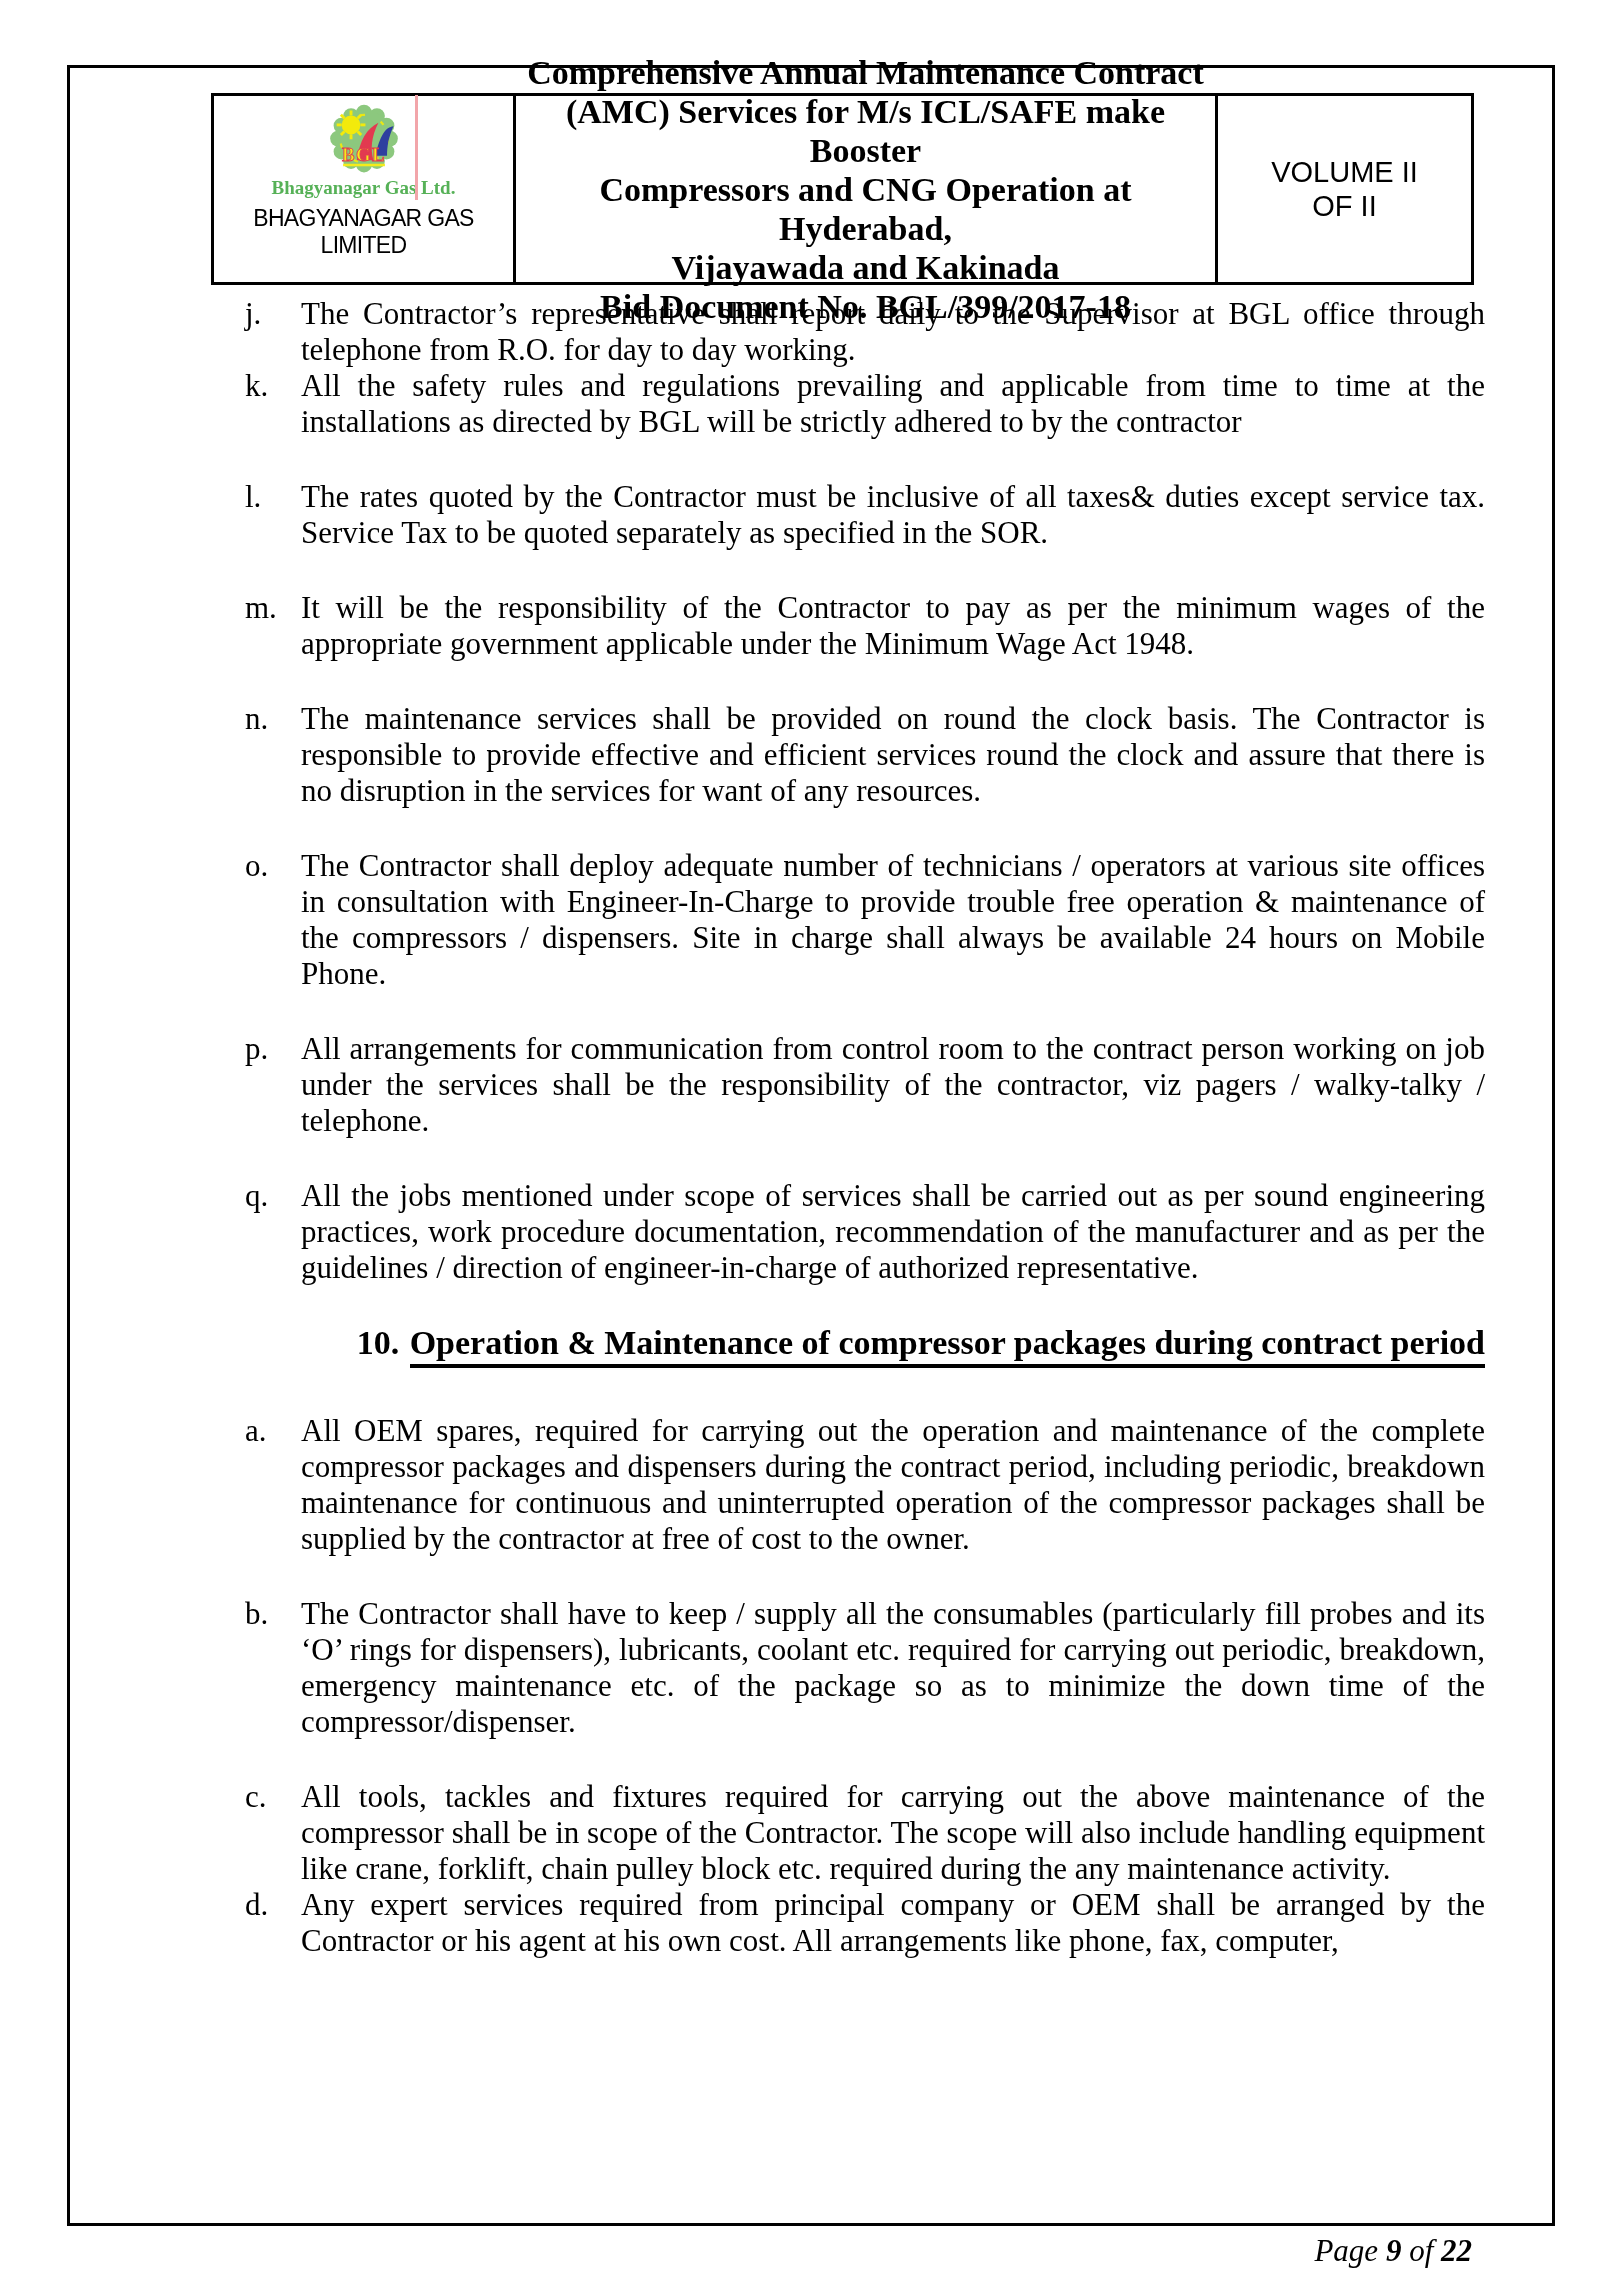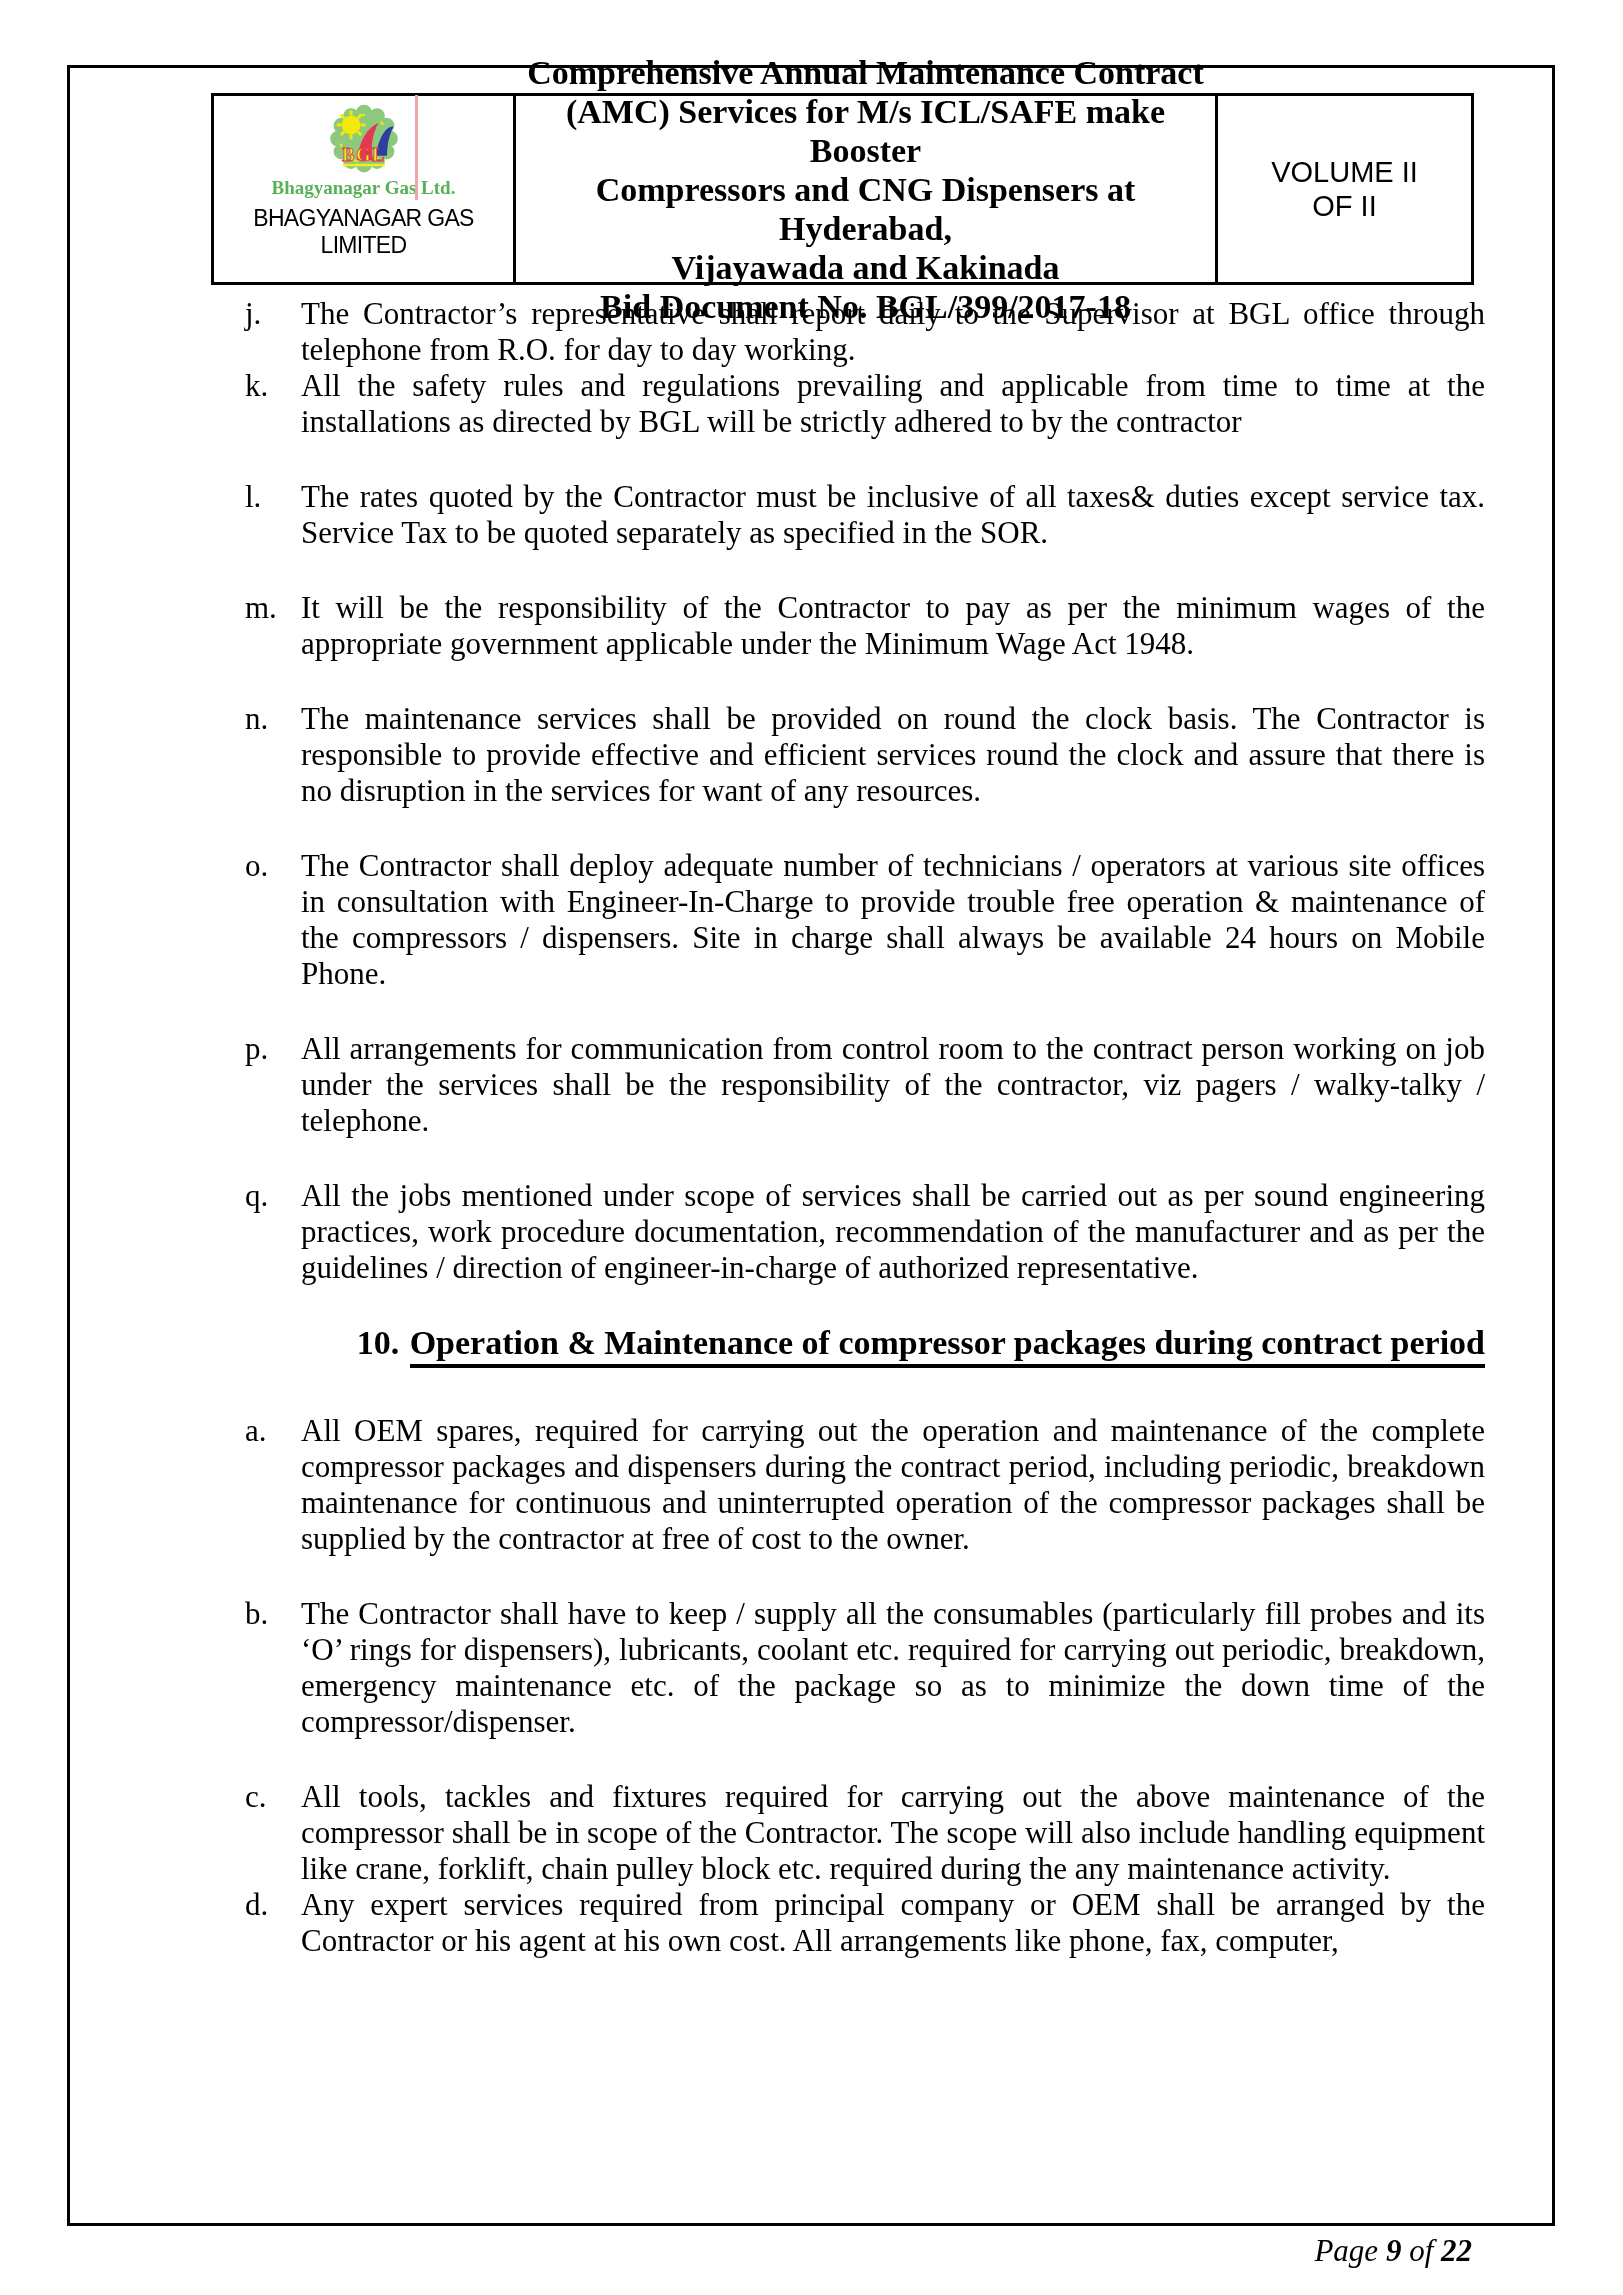--- a/index.html
+++ b/index.html
@@ -89,21 +89,21 @@
       <div class="logo-caption">Bhagyanagar Gas Ltd.</div>
       <div class="company">
         <div>BHAGYANAGAR GAS</div>
         <div>LIMITED</div>
       </div>
     </div>
 
     <div class="cell cell-title">
       <div>Comprehensive Annual Maintenance Contract</div>
       <div>(AMC) Services for M/s ICL/SAFE make Booster</div>
-      <div>Compressors and CNG Dispensers at Hyderabad,</div>
+      <div>Compressors and CNG Operation at Hyderabad,</div>
       <div>Vijayawada and Kakinada</div>
       <div>Bid Document No. BGL/399/2017-18</div>
     </div>
 
     <div class="cell cell-volume">
       <div>VOLUME II</div>
       <div>OF II</div>
     </div>
   </div>
 

